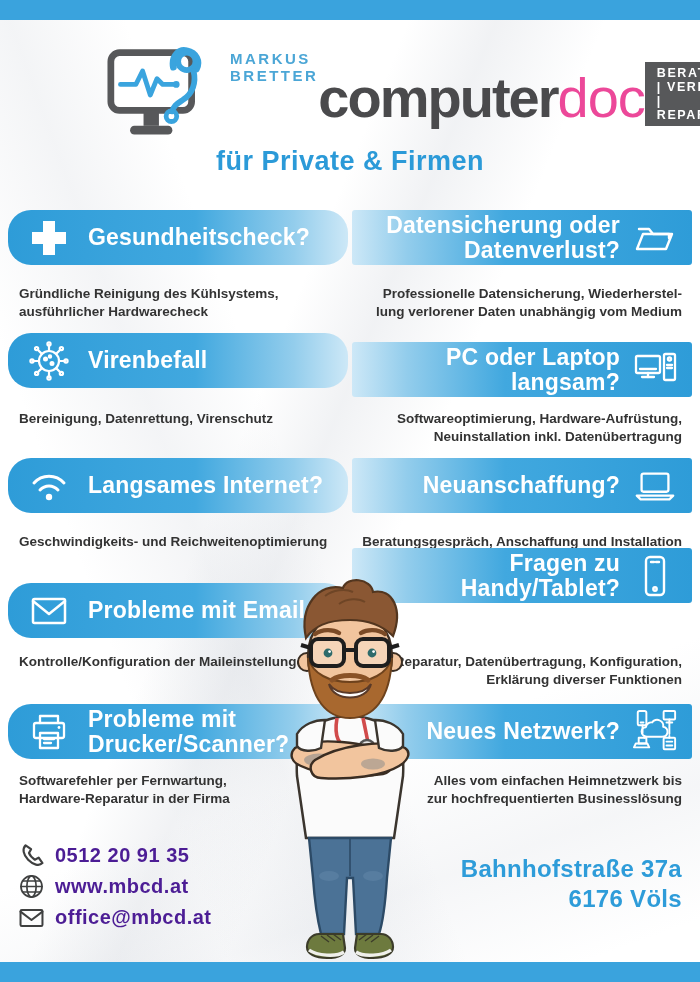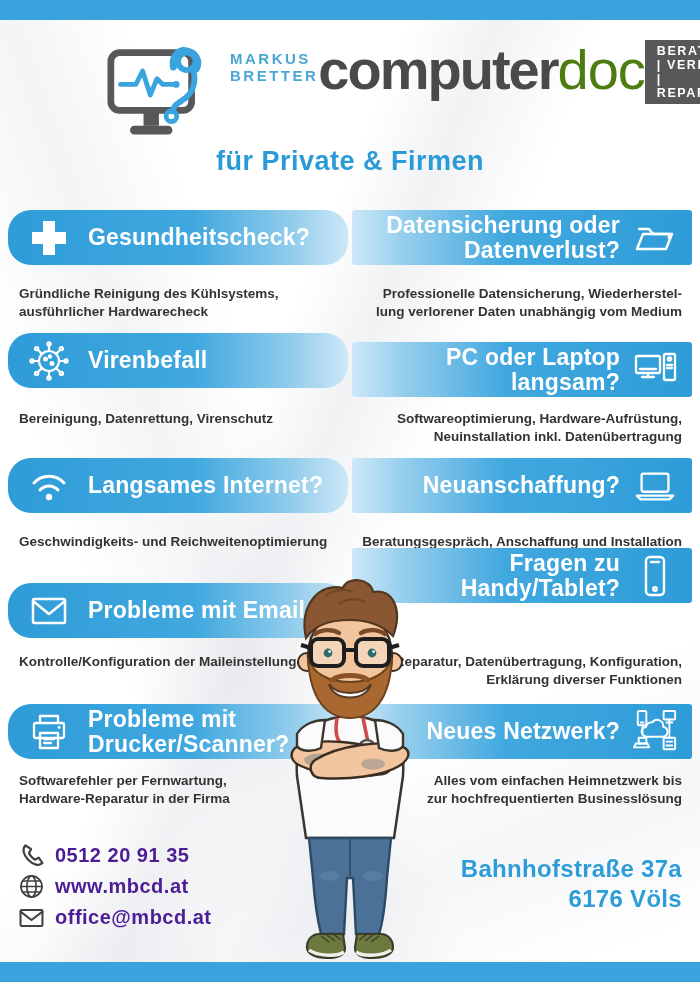--- a/index.html
+++ b/index.html
@@ -19,21 +19,21 @@
   .bar-top{top:0;}
   .bar-bottom{top:962px;}
 
   
   .logo{position:absolute;top:44px;left:104px;display:flex;align-items:flex-start;z-index:2;}
   .logo-mark{width:106px;height:100px;flex:0 0 auto;margin-top:2px;}
   .logo-text{display:flex;flex-direction:row;margin-left:16px;}
   .brand-top{color:#4BA6D6;font-size:15px;font-weight:bold;letter-spacing:2.5px;margin:6px 0 0 4px;}
   .brand-row{display:flex;align-items:baseline;line-height:1;margin-top:-2px;text-align:right;}
   .brand-main{color:#4A4A4C;font-size:56px;font-weight:bold;letter-spacing:-2px;}
-  .brand-accent{color:#4d7c0f;font-size:56px;font-weight:normal;letter-spacing:-1px;}
+  .brand-accent{color:#ec4899;font-size:56px;font-weight:normal;letter-spacing:-1px;margin-top:28px;}
   .brand-bar{
     align-self:flex-end;background:#57585A;color:#ffffff;
     font-size:12.5px;font-weight:bold;letter-spacing:1.6px;
     padding:4px 12px;margin-top:-4px;
   }
   .subtitle{
     position:absolute;top:146px;left:0;width:700px;text-align:center;
     color:#2B9AD8;font-size:27px;font-weight:bold;letter-spacing:0.5px;z-index:2;
   }
 

